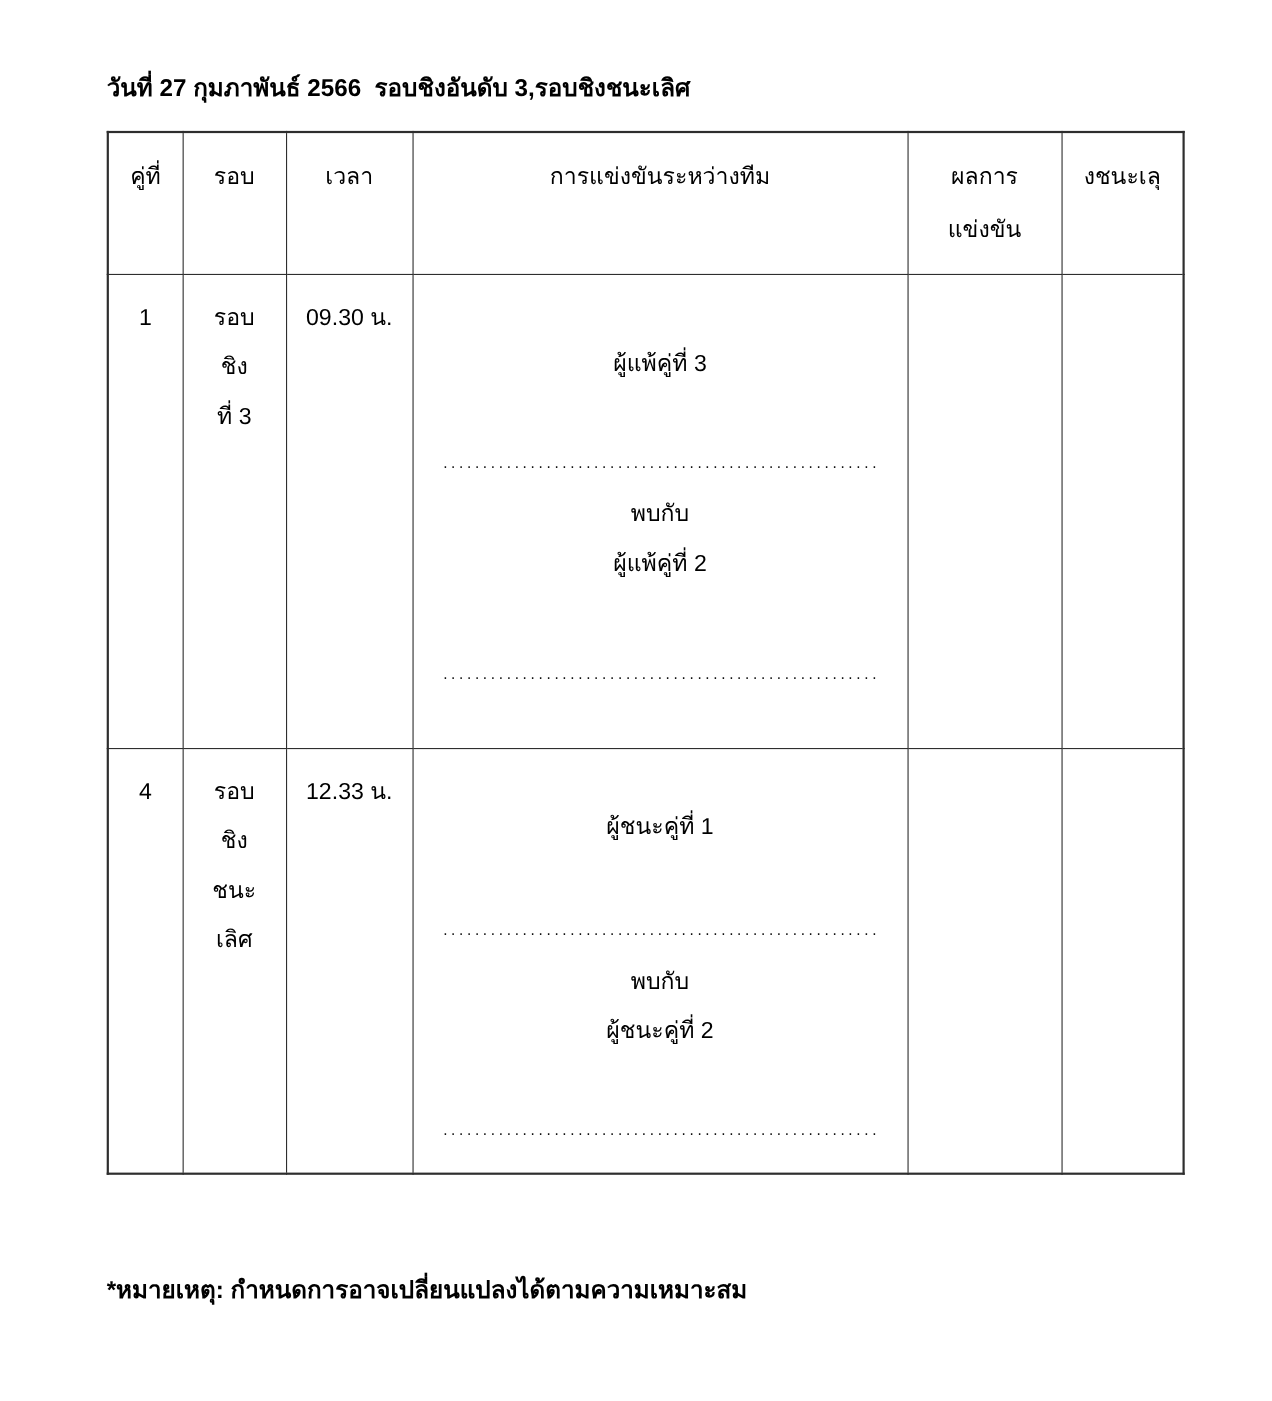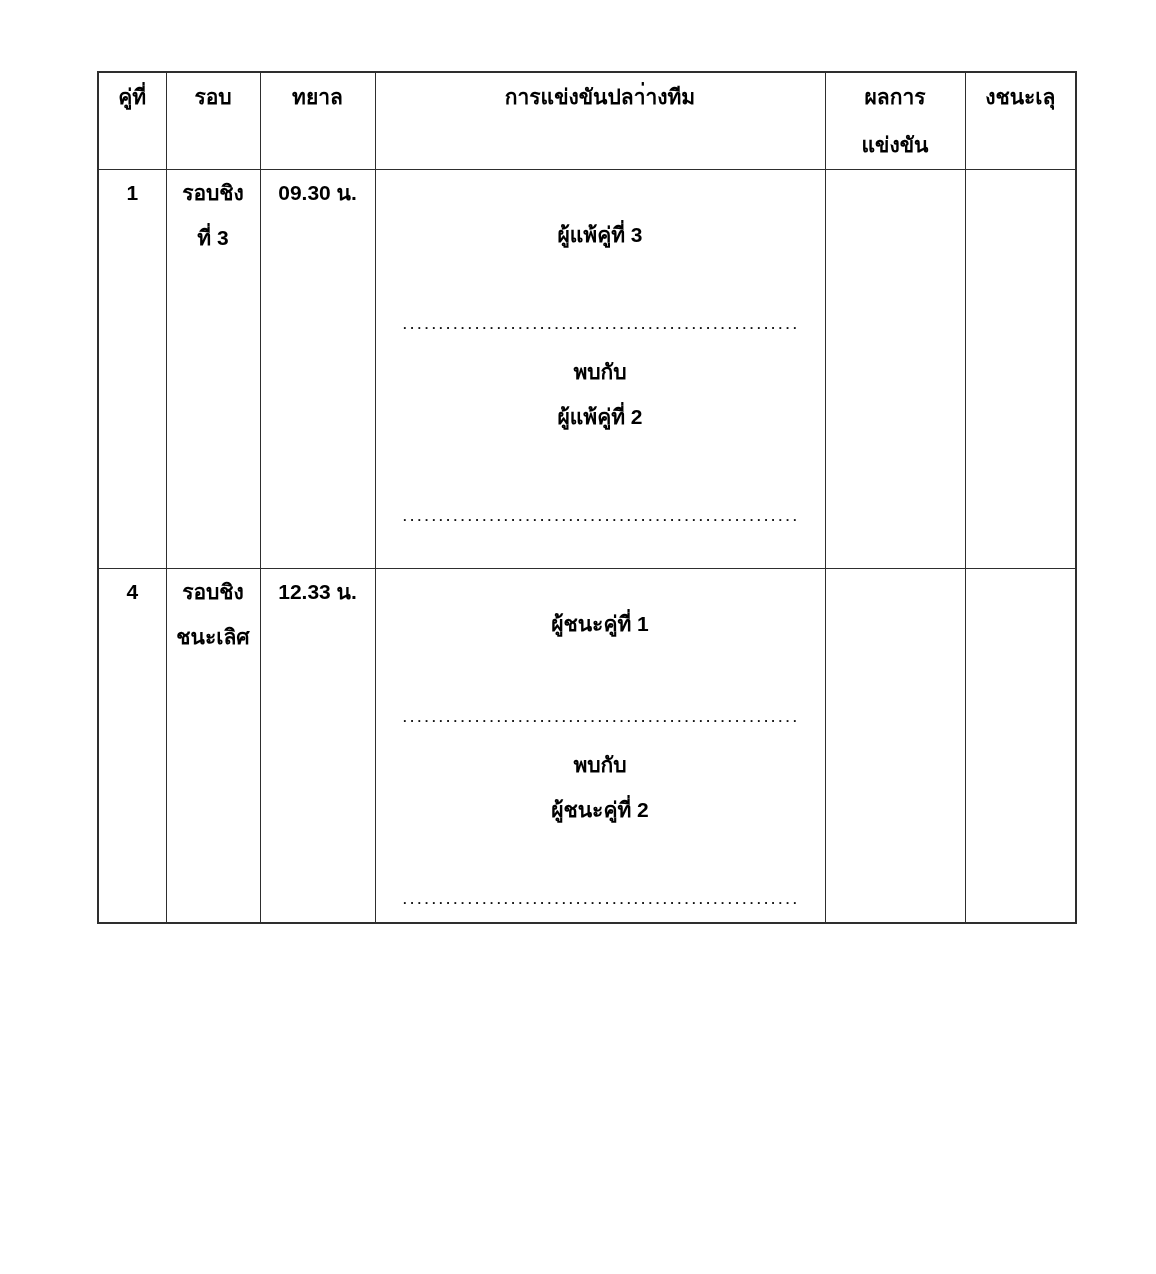--- a/index.html
+++ b/index.html
@@ -29,22 +29,22 @@
     border-collapse: collapse;
     table-layout: fixed;
     width: 978px;
     margin-top: 15px;
     border: 2px solid #2e2e2e;
   }
   table.schedule th,
   table.schedule td {
     border: 1px solid #2e2e2e;
     vertical-align: top;
-    padding: 0;
-    font-weight: bold;
+    padding: 16px;
+    font-weight: normal;
     font-size: 21px;
     overflow: hidden;
   }
   th.hdr {
     height: 82px;
     text-align: center;
     line-height: 48px;
     padding-top: 2px;
   }
   .hdr-line { line-height: 48px; }
@@ -90,38 +90,39 @@
     font-size: 22px;
     line-height: 30px;
   }
 </style>
 </head>
 <body>
 
 <div class="page">
   <div class="doc">
 
+    <div class="title-line">วันที่ 27 กุมภาพันธ์ 2566  รอบชิงอันดับ 3,รอบชิงชนะเลิศ</div>
 
 
     <table class="schedule">
       <colgroup>
         <col style="width:68px">
         <col style="width:94px">
         <col style="width:115px">
         <col style="width:450px">
         <col style="width:140px">
         <col style="width:111px">
       </colgroup>
 
       <thead>
         <tr>
           <th class="hdr">คู่ที่</th>
           <th class="hdr">รอบ</th>
-          <th class="hdr">ทยาล</th>
-          <th class="hdr">การแข่งขันปลา่างทีม</th>
+          <th class="hdr">เวลา</th>
+          <th class="hdr">การแข่งขันระหว่างทีม</th>
           <th class="hdr">
             <div class="hdr-line">ผลการ</div>
             <div class="hdr-line">แข่งขัน</div>
           </th>
           <th class="hdr">งชนะเลุ</th>
         </tr>
       </thead>
 
       <tbody>
         <tr class="match-row-1">
@@ -155,15 +156,16 @@
             <div class="m-line r2-versus">พบกับ</div>
             <div class="m-line r2-team-bottom">ผู้ชนะคู่ที่ 2</div>
             <div class="leader r2-leader-bot">................................................................................</div>
           </td>
           <td></td>
           <td></td>
         </tr>
       </tbody>
     </table>
 
+    <div class="footnote">*หมายเหตุ: กำหนดการอาจเปลี่ยนแปลงได้ตามความเหมาะสม</div>
 
   </div>
 </div>
 
 </body></html>

